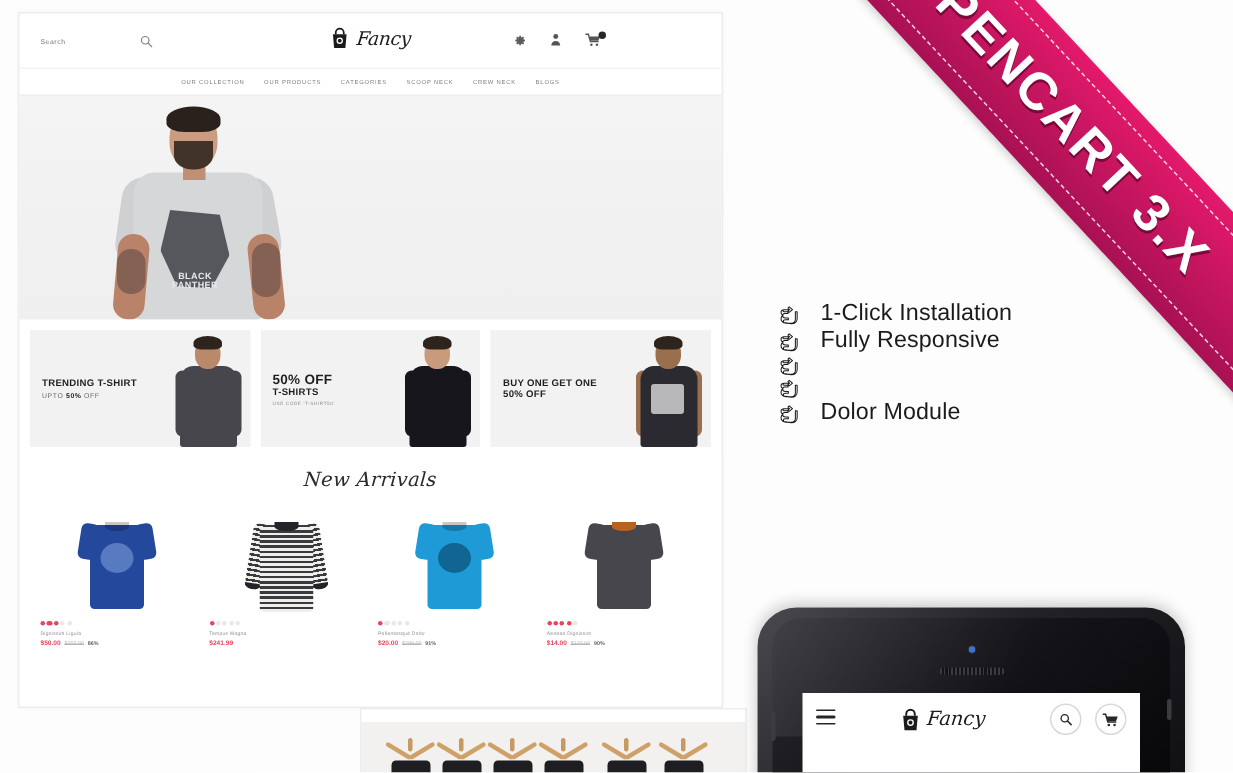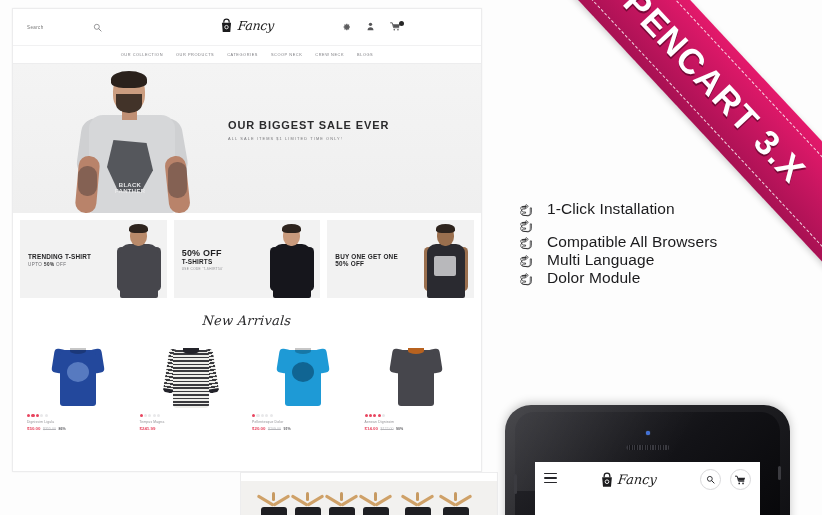--- a/index.html
+++ b/index.html
@@ -498,24 +498,20 @@
         <div class="hm-head"></div>
         <div class="hm-hair"></div>
         <div class="hm-beard"></div>
         <div class="hm-arm-l"></div>
         <div class="hm-arm-r"></div>
         <div class="hm-tattoo" style="left:3px;  top:96px; width:19px; height:30px;"></div>
         <div class="hm-tattoo" style="left:93px; top:92px; width:19px; height:36px;"></div>
         <div class="hm-print"></div>
         <div class="hm-print-txt">BLACK PANTHER</div>
       </div>
-      <div class="hero-copy">
-        <div class="hero-title">OUR BIGGEST SALE EVER</div>
-        <div class="hero-sub">ALL SALE ITEMS $1 LIMITED TIME ONLY!</div>
-      </div>
     </div>
 
     <div class="promo-row">
 
 
       <div class="promo">
         <div class="promo-text">
           <div class="promo-main sm">TRENDING T-SHIRT</div>
           <div class="promo-sub-mixed">
             <span>UPTO </span><b>50%</b><span> OFF</span>
@@ -727,34 +723,33 @@
       <svg class="hand-icon" viewBox="0 0 24 24">
         <path d="M9.2 21.2c-2.6 0-4.9-1.6-4.9-4.4 0-1.6.7-2.9 1.9-3.9-1.1-.5-1.9-1.5-1.9-2.8 0-1.8 1.5-3 3.4-3h5.6l-1.6-1.7 1.3-1.3L16.5 7l-3.5 2.9-1.3-1.3 1.6-1.5H7.8c-.8 0-1.4.5-1.4 1.1s.6 1.1 1.4 1.1h3.9v1.9H8c-1.1 0-2 .9-2 2.2 0 1.5 1.3 2.6 3.1 2.6h3v1.9H9.1c-1.4 0-2.4.6-2.4 1.6 0 1.2 1.2 2 2.5 2h6.3c2.4 0 4.1-1.6 4.1-3.9V9.4h1.9v7.2c0 3.3-2.6 5.6-6 5.6z" fill="none" stroke="#1b1b1d" stroke-width="1.1" stroke-linejoin="round"></path>
       </svg>
       <span class="feature-label">1-Click Installation</span>
     </div>
 
     <div class="feature">
       <svg class="hand-icon" viewBox="0 0 24 24">
         <path d="M9.2 21.2c-2.6 0-4.9-1.6-4.9-4.4 0-1.6.7-2.9 1.9-3.9-1.1-.5-1.9-1.5-1.9-2.8 0-1.8 1.5-3 3.4-3h5.6l-1.6-1.7 1.3-1.3L16.5 7l-3.5 2.9-1.3-1.3 1.6-1.5H7.8c-.8 0-1.4.5-1.4 1.1s.6 1.1 1.4 1.1h3.9v1.9H8c-1.1 0-2 .9-2 2.2 0 1.5 1.3 2.6 3.1 2.6h3v1.9H9.1c-1.4 0-2.4.6-2.4 1.6 0 1.2 1.2 2 2.5 2h6.3c2.4 0 4.1-1.6 4.1-3.9V9.4h1.9v7.2c0 3.3-2.6 5.6-6 5.6z" fill="none" stroke="#1b1b1d" stroke-width="1.1" stroke-linejoin="round"></path>
       </svg>
+      <span class="feature-label">Fully Responsive</span>
     </div>
 
     <div class="feature">
       <svg class="hand-icon" viewBox="0 0 24 24">
         <path d="M9.2 21.2c-2.6 0-4.9-1.6-4.9-4.4 0-1.6.7-2.9 1.9-3.9-1.1-.5-1.9-1.5-1.9-2.8 0-1.8 1.5-3 3.4-3h5.6l-1.6-1.7 1.3-1.3L16.5 7l-3.5 2.9-1.3-1.3 1.6-1.5H7.8c-.8 0-1.4.5-1.4 1.1s.6 1.1 1.4 1.1h3.9v1.9H8c-1.1 0-2 .9-2 2.2 0 1.5 1.3 2.6 3.1 2.6h3v1.9H9.1c-1.4 0-2.4.6-2.4 1.6 0 1.2 1.2 2 2.5 2h6.3c2.4 0 4.1-1.6 4.1-3.9V9.4h1.9v7.2c0 3.3-2.6 5.6-6 5.6z" fill="none" stroke="#1b1b1d" stroke-width="1.1" stroke-linejoin="round"></path>
       </svg>
-      <span class="feature-label">Compatible All Browsers</span>
     </div>
 
     <div class="feature">
       <svg class="hand-icon" viewBox="0 0 24 24">
         <path d="M9.2 21.2c-2.6 0-4.9-1.6-4.9-4.4 0-1.6.7-2.9 1.9-3.9-1.1-.5-1.9-1.5-1.9-2.8 0-1.8 1.5-3 3.4-3h5.6l-1.6-1.7 1.3-1.3L16.5 7l-3.5 2.9-1.3-1.3 1.6-1.5H7.8c-.8 0-1.4.5-1.4 1.1s.6 1.1 1.4 1.1h3.9v1.9H8c-1.1 0-2 .9-2 2.2 0 1.5 1.3 2.6 3.1 2.6h3v1.9H9.1c-1.4 0-2.4.6-2.4 1.6 0 1.2 1.2 2 2.5 2h6.3c2.4 0 4.1-1.6 4.1-3.9V9.4h1.9v7.2c0 3.3-2.6 5.6-6 5.6z" fill="none" stroke="#1b1b1d" stroke-width="1.1" stroke-linejoin="round"></path>
       </svg>
-      <span class="feature-label">Multi Language</span>
     </div>
 
     <div class="feature">
       <svg class="hand-icon" viewBox="0 0 24 24">
         <path d="M9.2 21.2c-2.6 0-4.9-1.6-4.9-4.4 0-1.6.7-2.9 1.9-3.9-1.1-.5-1.9-1.5-1.9-2.8 0-1.8 1.5-3 3.4-3h5.6l-1.6-1.7 1.3-1.3L16.5 7l-3.5 2.9-1.3-1.3 1.6-1.5H7.8c-.8 0-1.4.5-1.4 1.1s.6 1.1 1.4 1.1h3.9v1.9H8c-1.1 0-2 .9-2 2.2 0 1.5 1.3 2.6 3.1 2.6h3v1.9H9.1c-1.4 0-2.4.6-2.4 1.6 0 1.2 1.2 2 2.5 2h6.3c2.4 0 4.1-1.6 4.1-3.9V9.4h1.9v7.2c0 3.3-2.6 5.6-6 5.6z" fill="none" stroke="#1b1b1d" stroke-width="1.1" stroke-linejoin="round"></path>
       </svg>
       <span class="feature-label">Dolor Module</span>
     </div>
   </div>
 

